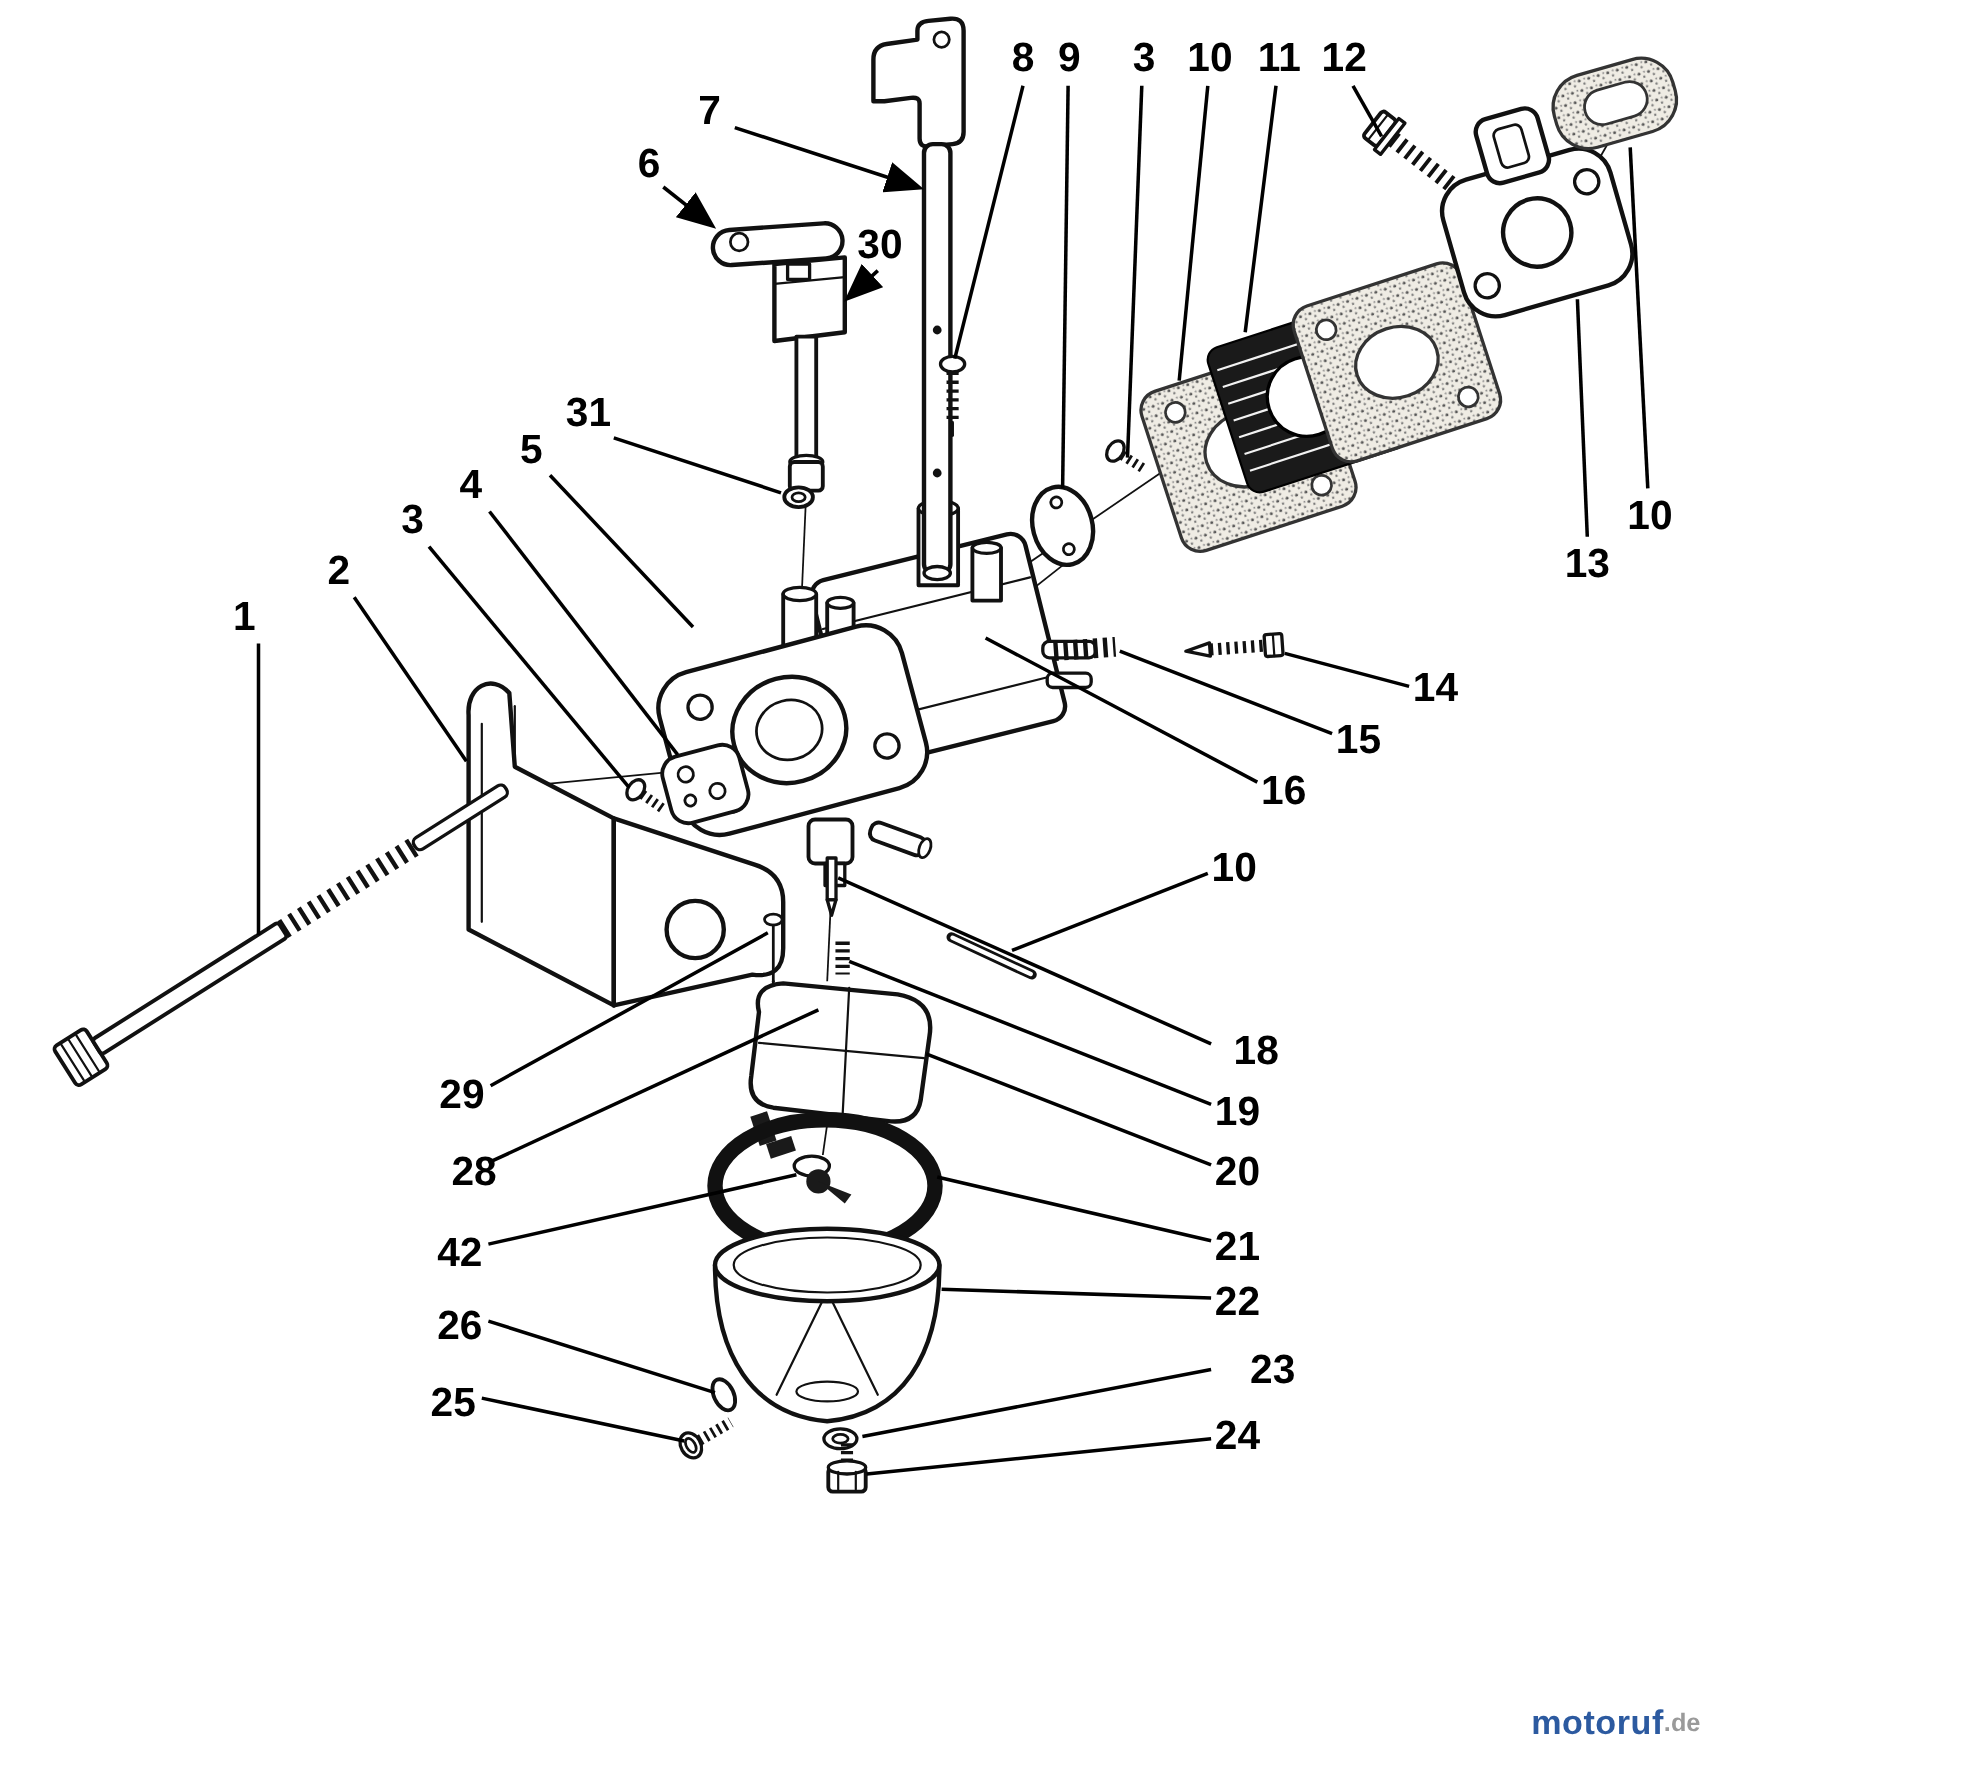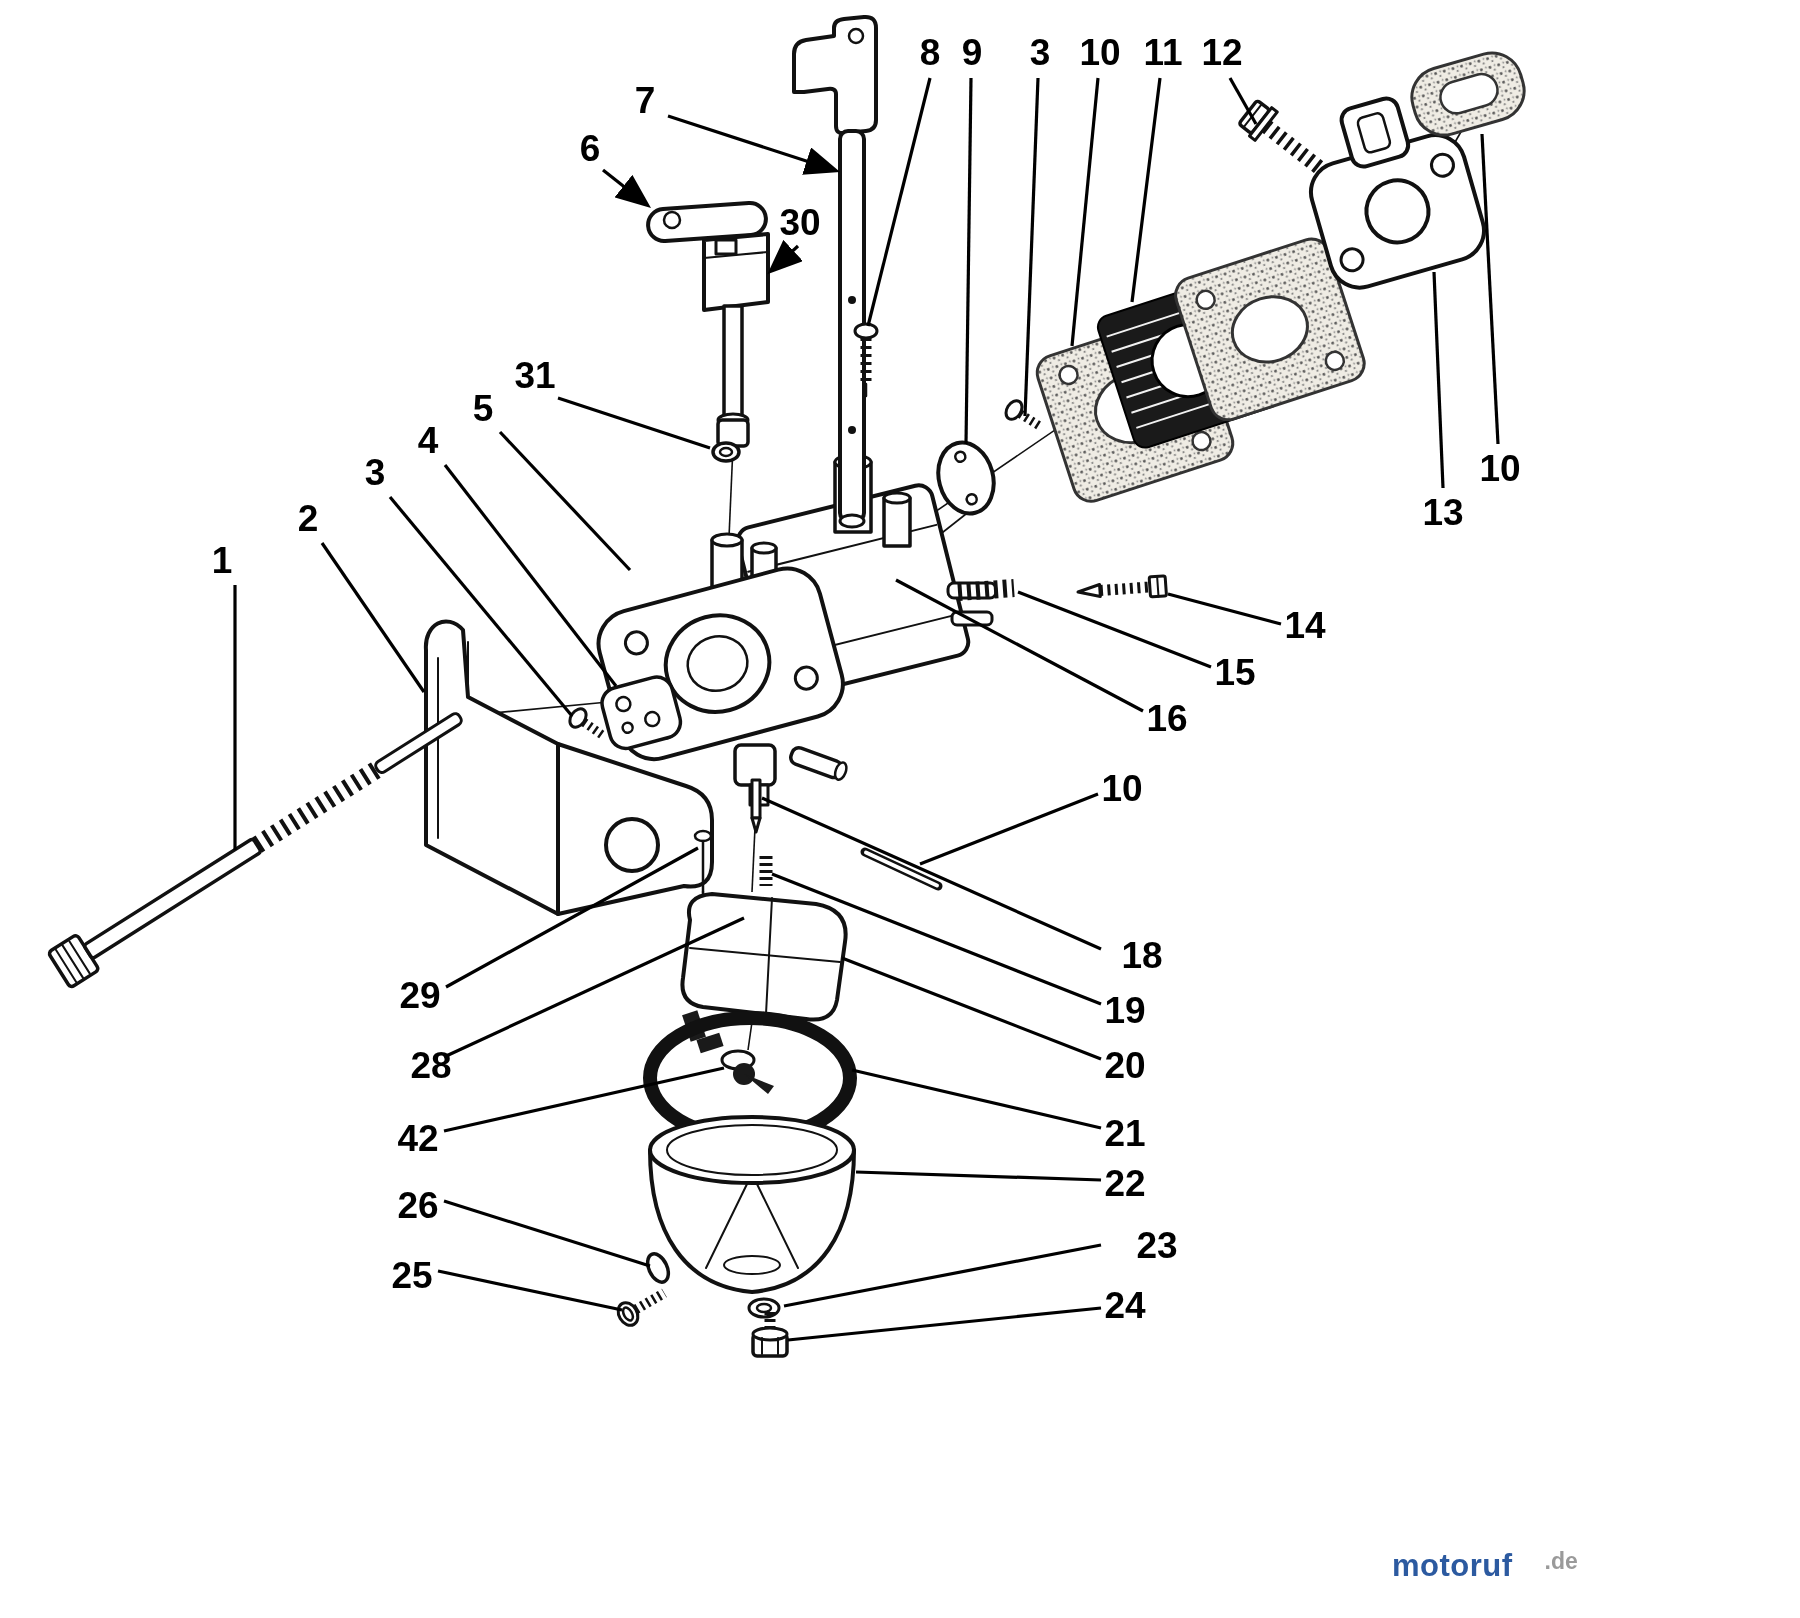--- a/index.html
+++ b/index.html
@@ -2,22 +2,22 @@
 <html><head>
 <meta charset="utf-8">
 <style>
   html,body{margin:0;padding:0;background:#ffffff;}
   .stage{position:relative;width:1800px;height:1618px;background:#ffffff;overflow:hidden;
          font-family:"Liberation Sans",sans-serif;}
   .stage svg{position:absolute;left:0;top:0;}
   .callout-layer{position:absolute;left:0;top:0;width:100%;height:100%;}
   .callout{position:absolute;transform:translate(-50%,-50%);font-weight:bold;font-size:37px;
            color:#000;line-height:1;}
-  .watermark{position:absolute;left:1392px;top:1548px;display:flex;align-items:flex-start;
-             font-family:"Liberation Sans",sans-serif;gap:32px;}
+  .watermark{position:absolute;left:1392px;top:1548px;display:flex;align-items:center;
+             font-family:"Liberation Sans",sans-serif;}
   .wm-brand{font-size:31px;font-weight:bold;letter-spacing:.5px;}
   .wm-tld{font-size:23px;font-weight:bold;}
   
   .s4{stroke:#111;stroke-width:4;fill:#fff;stroke-linejoin:round;stroke-linecap:round}
   .s35{stroke:#111;stroke-width:3.5;fill:#fff;stroke-linejoin:round;stroke-linecap:round}
   .s3{stroke:#111;stroke-width:3;fill:#fff;stroke-linejoin:round;stroke-linecap:round}
   .s25{stroke:#111;stroke-width:2.5;fill:#fff}
   .hl{stroke:#111;stroke-width:2.5;fill:none;stroke-linecap:round}
   .hl2{stroke:#111;stroke-width:2;fill:none;stroke-linecap:round}
   .thin{stroke:#111;stroke-width:1.6;fill:none}

